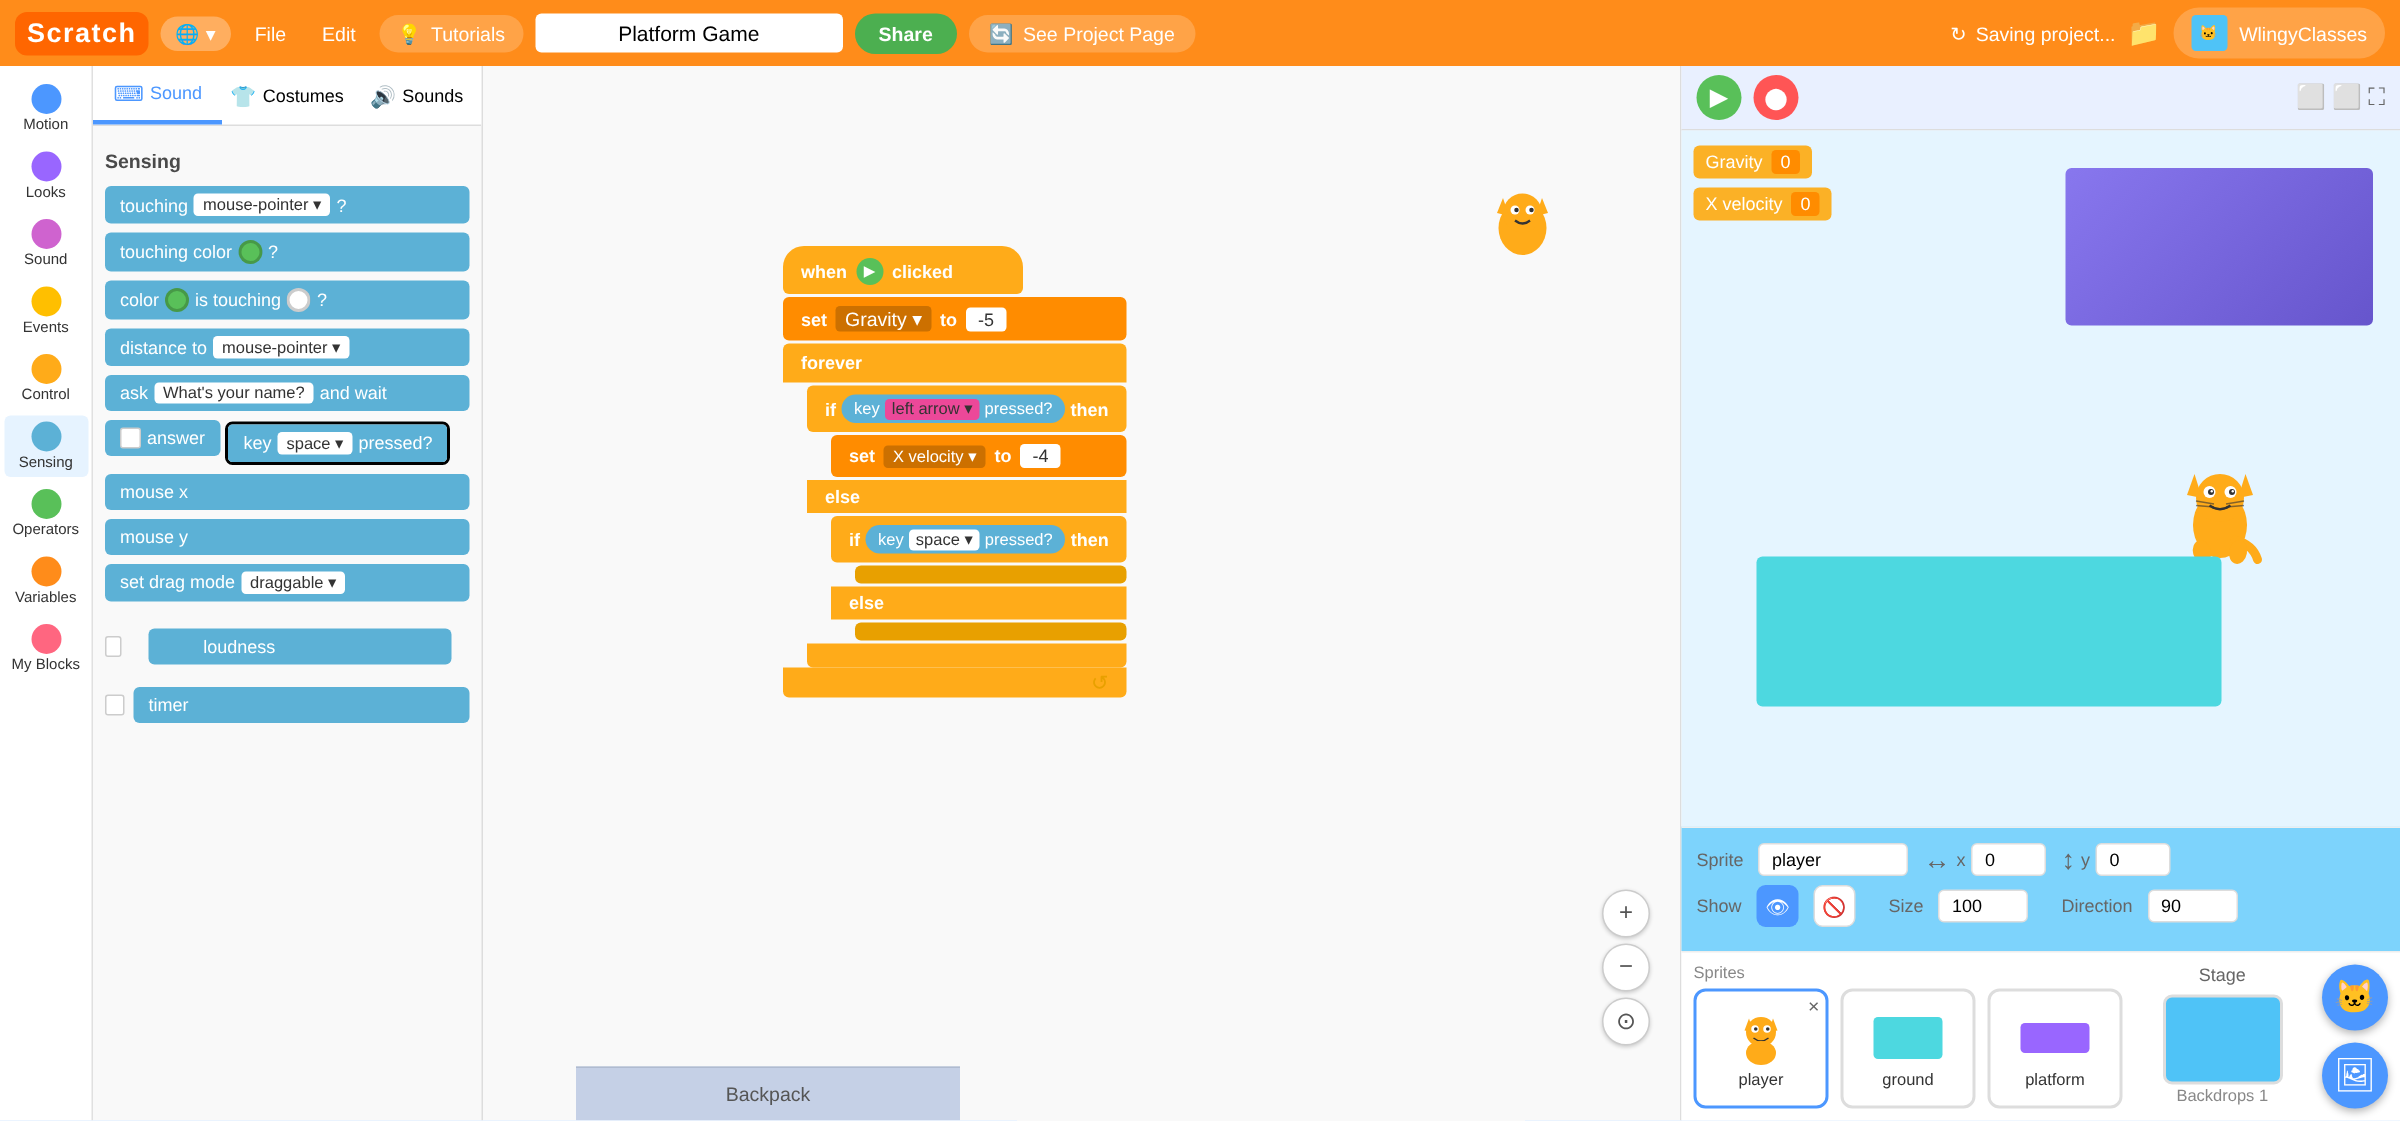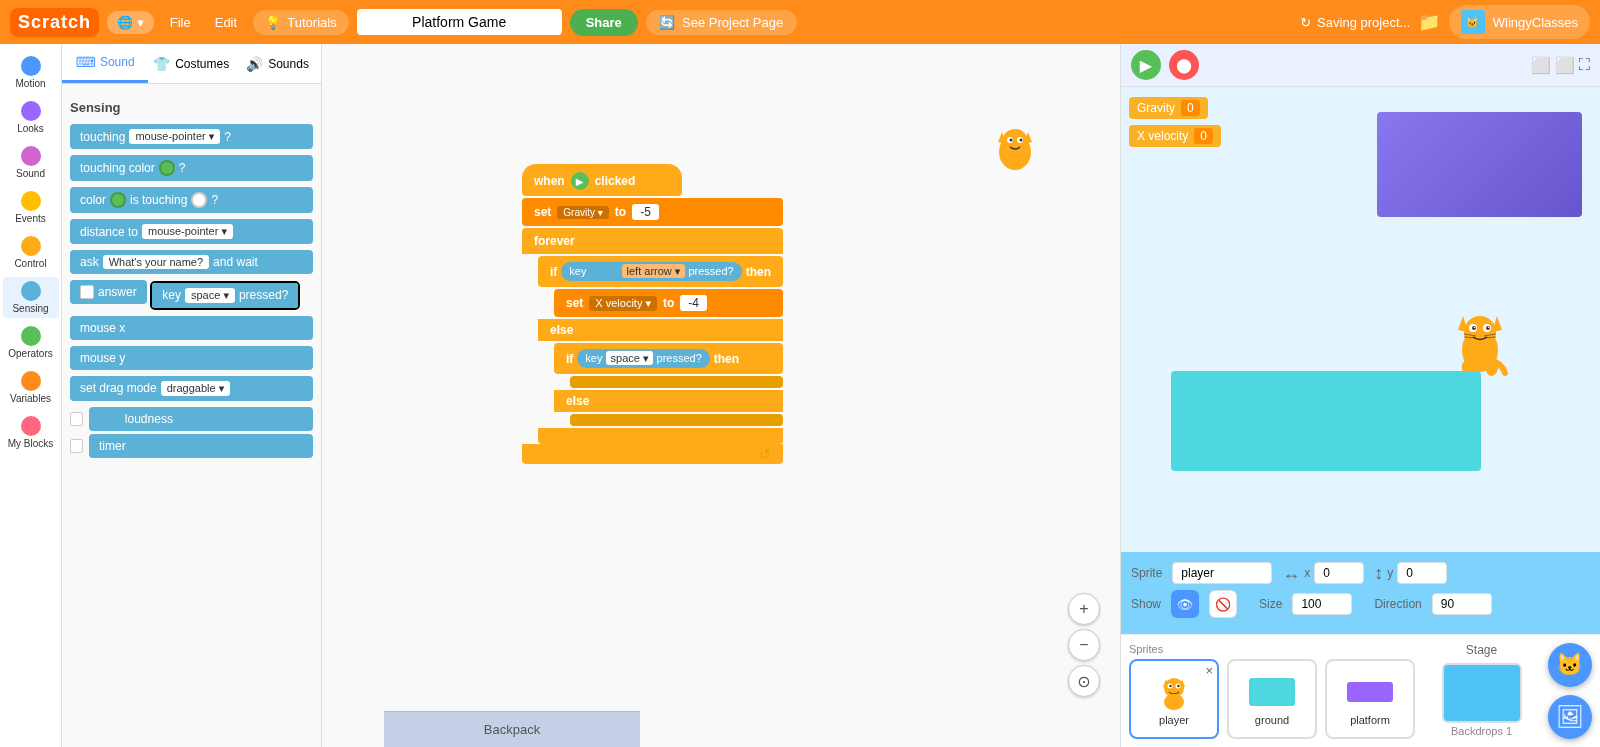--- a/index.html
+++ b/index.html
@@ -263,21 +263,21 @@
 
       
       <div class="block block-cyan">
         <span>set drag mode</span>
         <span class="block-dropdown">draggable ▾</span>
       </div>
 
       
       <div style="display:flex; align-items:center; gap:6px; margin: 3px 0;">
         <span class="block-checkbox"></span>
-        <div class="block block-cyan" style="margin:0;padding-left:36px;">
+        <div class="block block-cyan" style="margin:12px;padding-left:36px;">
           <span>loudness</span>
         </div>
       </div>
 
       
       <div style="display:flex; align-items:center; gap:6px; margin: 3px 0;">
         <span class="block-checkbox"></span>
         <div class="block block-cyan" style="margin:0;">
           <span>timer</span>
         </div>
@@ -306,36 +306,36 @@
       
       <div style="background:#ffab19; border-radius:14px 14px 4px 4px; padding: 8px 12px 6px 12px; display:inline-flex; align-items:center; gap:6px; min-width:160px;">
         <span style="color:white; font-size:12px; font-weight:600;">when</span>
         <span style="background:#59c059; border-radius:50%; width:18px; height:18px; display:inline-flex; align-items:center; justify-content:center; color:white; font-size:10px;">▶</span>
         <span style="color:white; font-size:12px; font-weight:600;">clicked</span>
       </div>
 
       
       <div style="background:#ff8c00; border-radius:4px; padding:6px 12px; display:flex; align-items:center; gap:6px; margin-top:2px; min-width:200px;">
         <span style="color:white;font-size:12px;font-weight:600;">set</span>
-        <span style="background:#cc7000; color:white; border-radius:3px; padding:1px 6px; font-size:10px;">Gravity ▾</span>
+        <span style="background:#cc7000; color:white; border-radius:3px; padding:1px 6px; font-size:13px;">Gravity ▾</span>
         <span style="color:white;font-size:12px;font-weight:600;">to</span>
         <span style="background:white; color:#333; border-radius:3px; padding:1px 8px; font-size:12px;">-5</span>
       </div>
 
       
       <div style="background:#ffab19; border-radius:4px 4px 0 0; padding:6px 12px; display:flex; align-items:flex-end; margin-top:2px; min-width:200px;">
         <span style="color:white;font-size:12px;font-weight:600;">forever</span>
       </div>
 
       
       <div style="margin-left:16px;">
         <div style="background:#ffab19; border-radius:4px; padding:6px 12px; display:flex; align-items:center; gap:4px; margin-top:2px;">
           <span style="color:white;font-size:12px;font-weight:600;">if</span>
           <span style="background:#5cb1d6; border-radius:12px; padding:3px 8px; color:white; font-size:11px;">key
-            <span style="background:#fdba74; color:#333; border-radius:3px; padding:1px 5px; font-size:11px;margin-left:32px;">left arrow ▾</span>
+            <span style="background:#ec4899; color:#333; border-radius:3px; padding:1px 5px; font-size:11px;">left arrow ▾</span>
             pressed?
           </span>
           <span style="color:white;font-size:12px;font-weight:600;">then</span>
         </div>
 
         <div style="margin-left:16px; background:#ff8c00; border-radius:4px; padding:6px 12px; display:flex; align-items:center; gap:6px; margin-top:2px;">
           <span style="color:white;font-size:12px;font-weight:600;">set</span>
           <span style="background:#cc7000; color:white; border-radius:3px; padding:1px 6px; font-size:11px;">X velocity ▾</span>
           <span style="color:white;font-size:12px;font-weight:600;">to</span>
           <span style="background:white; color:#333; border-radius:3px; padding:1px 8px; font-size:12px;">-4</span>

